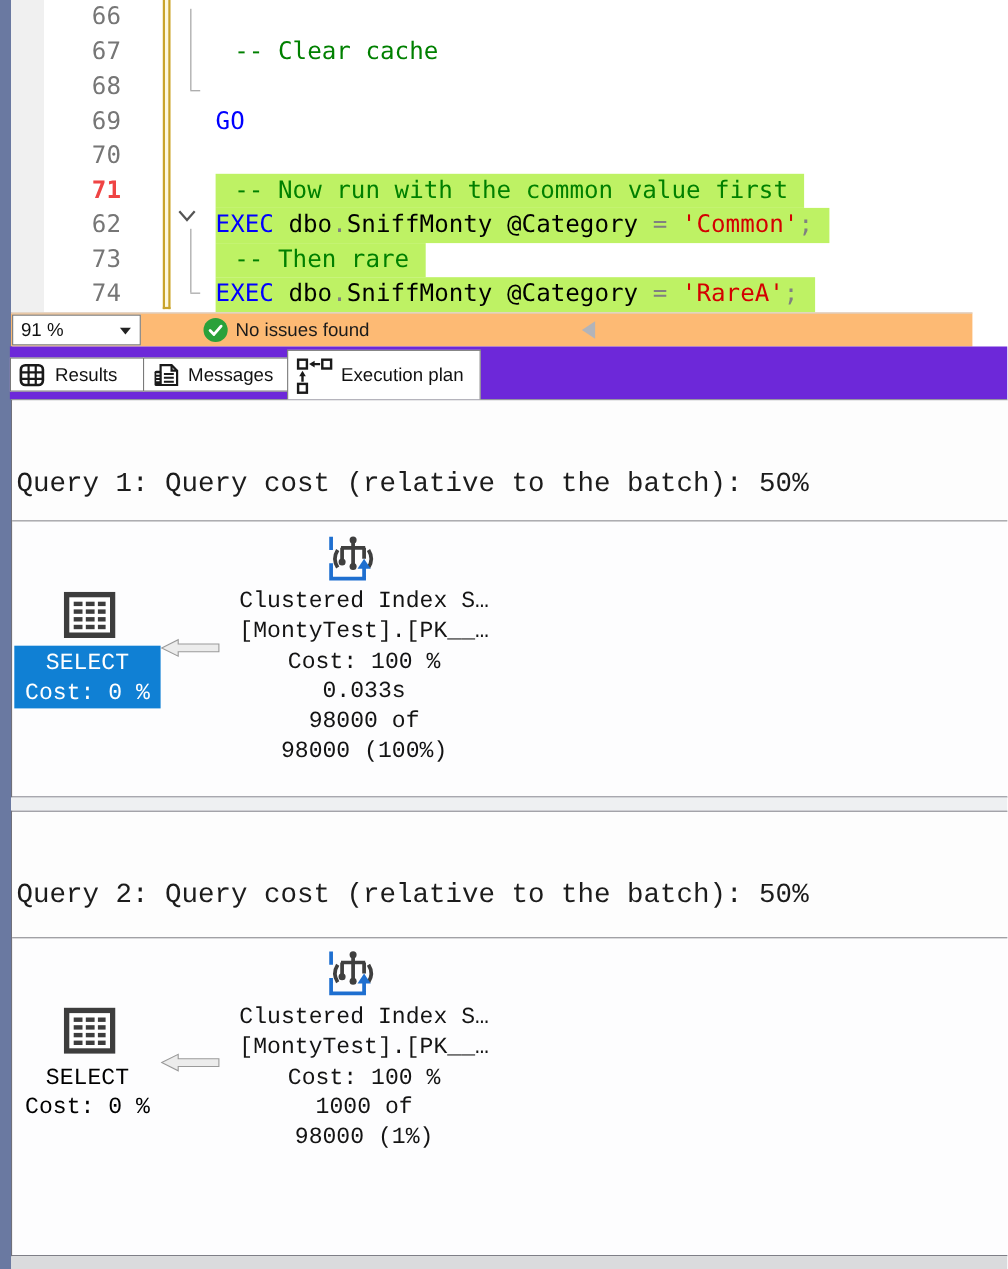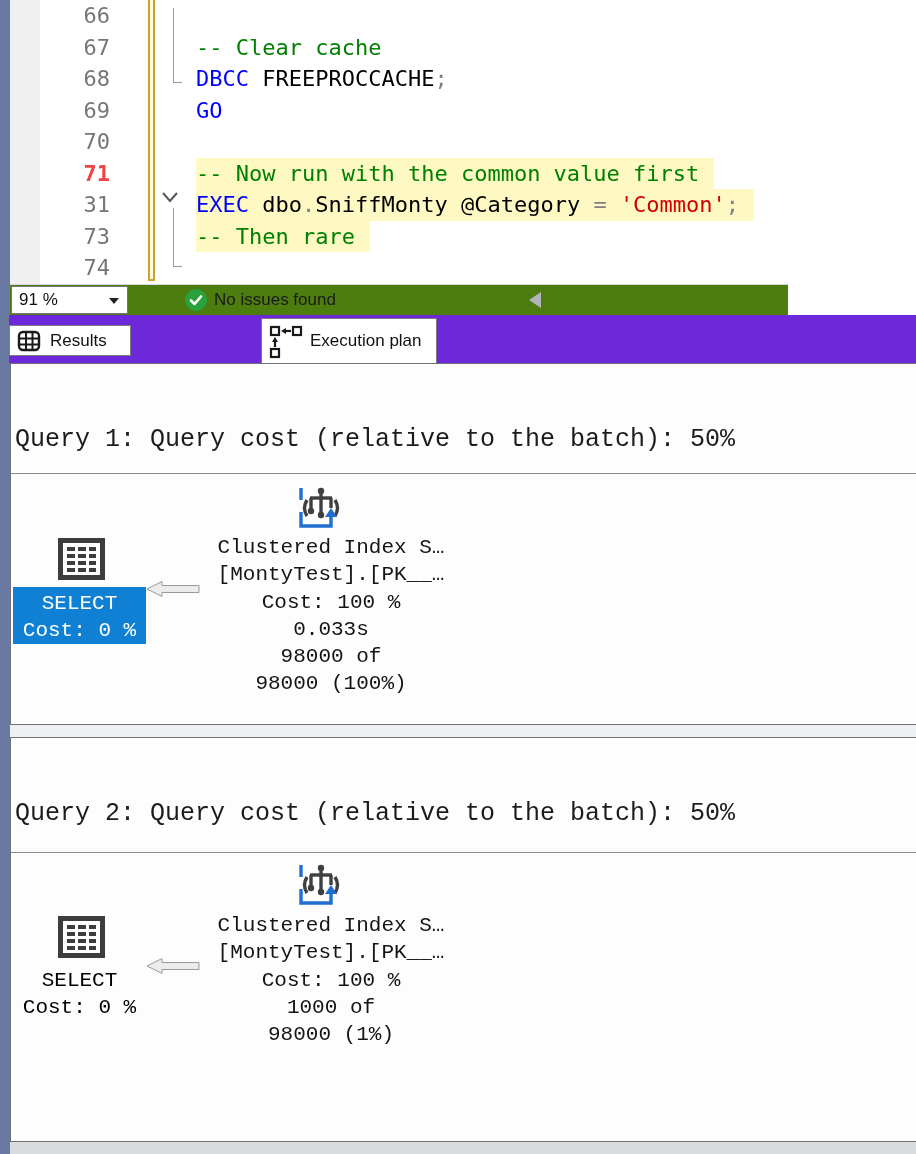--- a/index.html
+++ b/index.html
@@ -11,32 +11,32 @@
   
   .editor{position:absolute;left:10px;top:0;width:906px;height:284px;background:#fff;
           font-family:"DejaVu Sans Mono","Liberation Mono",monospace;font-size:22px;}
   .gutter-bg{position:absolute;left:0;top:0;width:30px;height:284px;background:#f0f0f0;}
   .change-bar{position:absolute;left:138px;top:0;width:7px;height:281px;background:#fdf8e0;
               border-left:2px solid #c9a42c;border-right:2px solid #c9a42c;border-bottom:2px solid #c9a42c;box-sizing:border-box;}
   .ed-row{position:absolute;left:0;width:906px;height:32px;line-height:31.5px;white-space:pre;}
   .ed-num{position:absolute;left:0;top:0;width:100px;text-align:right;color:#767676;}
   .ed-num.cur{color:#ef4444;font-weight:bold;}
   .ed-code{position:absolute;left:186px;top:0;}
-  .ed-code.sel{background:#fef9c3;padding-right:15px;}
-  .tok-comment{color:#008000;}
+  .ed-code.sel{background:#bef264;padding-right:15px;}
+  .tok-comment{color:#008000;margin-left:17px;}
   .tok-keyword{color:#0000ff;}
   .tok-plain{color:#000000;}
   .tok-op{color:#808080;}
   .tok-string{color:#d40000;}
   .outline-line{position:absolute;width:0;border-left:1px solid #9b9b9b;}
   .outline-foot{position:absolute;height:0;border-top:1px solid #9b9b9b;}
   .collapse-chevron{position:absolute;left:150px;top:186px;width:20px;height:18px;}
 
   
-  .status-bar{position:absolute;left:10px;top:284px;width:778px;height:31px;background:#4d7c0f;border-top:1px solid #d6d7db;box-sizing:border-box;}
+  .status-bar{position:absolute;left:10px;top:284px;width:874px;height:31px;background:#fdba74;border-top:1px solid #d6d7db;box-sizing:border-box;}
   .zoom-combo{position:absolute;left:1px;top:1px;width:117px;height:28px;background:#fff;border:1px solid #767676;box-sizing:border-box;
               font-size:17px;color:#111;line-height:26px;padding-left:7px;}
   .zoom-caret{position:absolute;right:8px;top:11px;width:0;height:0;border-left:5px solid transparent;border-right:5px solid transparent;border-top:6px solid #222;}
   .check-circle{position:absolute;left:175px;top:4px;width:22px;height:22px;border-radius:50%;background:#2aa13a;}
   .check-circle svg{position:absolute;left:0;top:0;}
   .status-text{position:absolute;left:204px;top:0;height:31px;line-height:30px;font-size:17px;color:#1b1b1b;}
   .hscroll-left-arrow{position:absolute;left:519px;top:7px;width:0;height:0;
       border-top:8px solid transparent;border-bottom:8px solid transparent;border-right:12px solid #b2b4ba;}
 
   
@@ -74,27 +74,27 @@
 
 <div class="screen">
 
   <div class="left-strip"></div>
 
   <div class="editor">
     <div class="gutter-bg"></div>
     <div id="editor-lines">
         <div class="ed-row" style="top: 0px;"><span class="ed-num">66</span></div>
         <div class="ed-row" style="top: 31.5px;"><span class="ed-num">67</span><span class="ed-code"><span class="tok-comment">-- Clear cache</span></span></div>
-        <div class="ed-row" style="top: 63px;"><span class="ed-num">68</span><span class="ed-code"><span class="tok-keyword">DBCC</span><span class="tok-plain"> FREEPROCCACHE</span><span class="tok-op">;</span></span></div>
+        <div class="ed-row" style="top: 63px;"><span class="ed-num">68</span></div>
         <div class="ed-row" style="top: 94.5px;"><span class="ed-num">69</span><span class="ed-code"><span class="tok-keyword">GO</span></span></div>
         <div class="ed-row" style="top: 126px;"><span class="ed-num">70</span></div>
         <div class="ed-row" style="top: 157.5px;"><span class="ed-num cur">71</span><span class="ed-code sel"><span class="tok-comment">-- Now run with the common value first</span></span></div>
-        <div class="ed-row" style="top: 189px;"><span class="ed-num">31</span><span class="ed-code sel"><span class="tok-keyword">EXEC</span><span class="tok-plain"> dbo</span><span class="tok-op">.</span><span class="tok-plain">SniffMonty @Category </span><span class="tok-op">= </span><span class="tok-string">'Common'</span><span class="tok-op">;</span></span></div>
+        <div class="ed-row" style="top: 189px;"><span class="ed-num">62</span><span class="ed-code sel"><span class="tok-keyword">EXEC</span><span class="tok-plain"> dbo</span><span class="tok-op">.</span><span class="tok-plain">SniffMonty @Category </span><span class="tok-op">= </span><span class="tok-string">'Common'</span><span class="tok-op">;</span></span></div>
         <div class="ed-row" style="top: 220.5px;"><span class="ed-num">73</span><span class="ed-code sel"><span class="tok-comment">-- Then rare</span></span></div>
-        <div class="ed-row" style="top: 252px;"><span class="ed-num">74</span></div>
+        <div class="ed-row" style="top: 252px;"><span class="ed-num">74</span><span class="ed-code sel"><span class="tok-keyword">EXEC</span><span class="tok-plain"> dbo</span><span class="tok-op">.</span><span class="tok-plain">SniffMonty @Category </span><span class="tok-op">= </span><span class="tok-string">'RareA'</span><span class="tok-op">;</span></span></div>
       </div>
     <div class="change-bar"></div>
 
     <div class="outline-line" style="left:163px;top:8px;height:74px;"></div>
     <div class="outline-foot" style="left:163px;top:82px;width:9px;"></div>
     <div class="collapse-chevron">
       <svg width="20" height="18" viewBox="0 0 20 18">
           <polyline points="3,5 10,13 17,5" fill="none" stroke="#555" stroke-width="2"></polyline>
         </svg>
     </div>
@@ -121,20 +121,36 @@
       <span class="tab-icon">
         <svg width="24" height="22" viewBox="0 0 24 22">
           <rect x="2" y="2" width="20" height="18" rx="4" fill="none" stroke="#1a1a1a" stroke-width="2.4"></rect>
           <line x1="2" y1="8.5" x2="22" y2="8.5" stroke="#1a1a1a" stroke-width="2"></line>
           <line x1="2" y1="14.5" x2="22" y2="14.5" stroke="#1a1a1a" stroke-width="2"></line>
           <line x1="9" y1="2" x2="9" y2="20" stroke="#1a1a1a" stroke-width="2"></line>
           <line x1="15.5" y1="2" x2="15.5" y2="20" stroke="#1a1a1a" stroke-width="2"></line>
         </svg>
       </span>
       <span class="tab-label">Results</span>
+    </div>
+    <div class="tab tab-messages">
+      <span class="tab-icon">
+        <svg width="26" height="24" viewBox="0 0 26 24">
+          <path d="M8 2 h10 l5 5 v13 h-15 z" fill="#fff" stroke="#1a1a1a" stroke-width="2"></path>
+          <path d="M18 2 v5 h5" fill="none" stroke="#1a1a1a" stroke-width="2"></path>
+          <line x1="11" y1="10" x2="20" y2="10" stroke="#1a1a1a" stroke-width="1.8"></line>
+          <line x1="11" y1="13.5" x2="20" y2="13.5" stroke="#1a1a1a" stroke-width="1.8"></line>
+          <line x1="11" y1="17" x2="20" y2="17" stroke="#1a1a1a" stroke-width="1.8"></line>
+          <rect x="2.5" y="7" width="6" height="14" rx="1.5" fill="#1a1a1a"></rect>
+          <line x1="4" y1="10" x2="7" y2="10" stroke="#fff" stroke-width="1.2"></line>
+          <line x1="4" y1="13" x2="7" y2="13" stroke="#fff" stroke-width="1.2"></line>
+          <line x1="4" y1="16" x2="7" y2="16" stroke="#fff" stroke-width="1.2"></line>
+        </svg>
+      </span>
+      <span class="tab-label">Messages</span>
     </div>
     <div class="tab tab-execplan">
       <span class="tab-icon">
         <svg width="34" height="34" viewBox="0 0 34 34">
           <rect x="2" y="2" width="8" height="8" fill="none" stroke="#1a1a1a" stroke-width="2.2"></rect>
           <rect x="24" y="2" width="8" height="8" fill="none" stroke="#1a1a1a" stroke-width="2.2"></rect>
           <rect x="2" y="24" width="8" height="8" fill="none" stroke="#1a1a1a" stroke-width="2.2"></rect>
           <line x1="14" y1="6" x2="22" y2="6" stroke="#1a1a1a" stroke-width="2.2"></line>
           <polygon points="12,6 17,3 17,9" fill="#1a1a1a"></polygon>
           <line x1="6" y1="15" x2="6" y2="22" stroke="#1a1a1a" stroke-width="2.2"></line>

